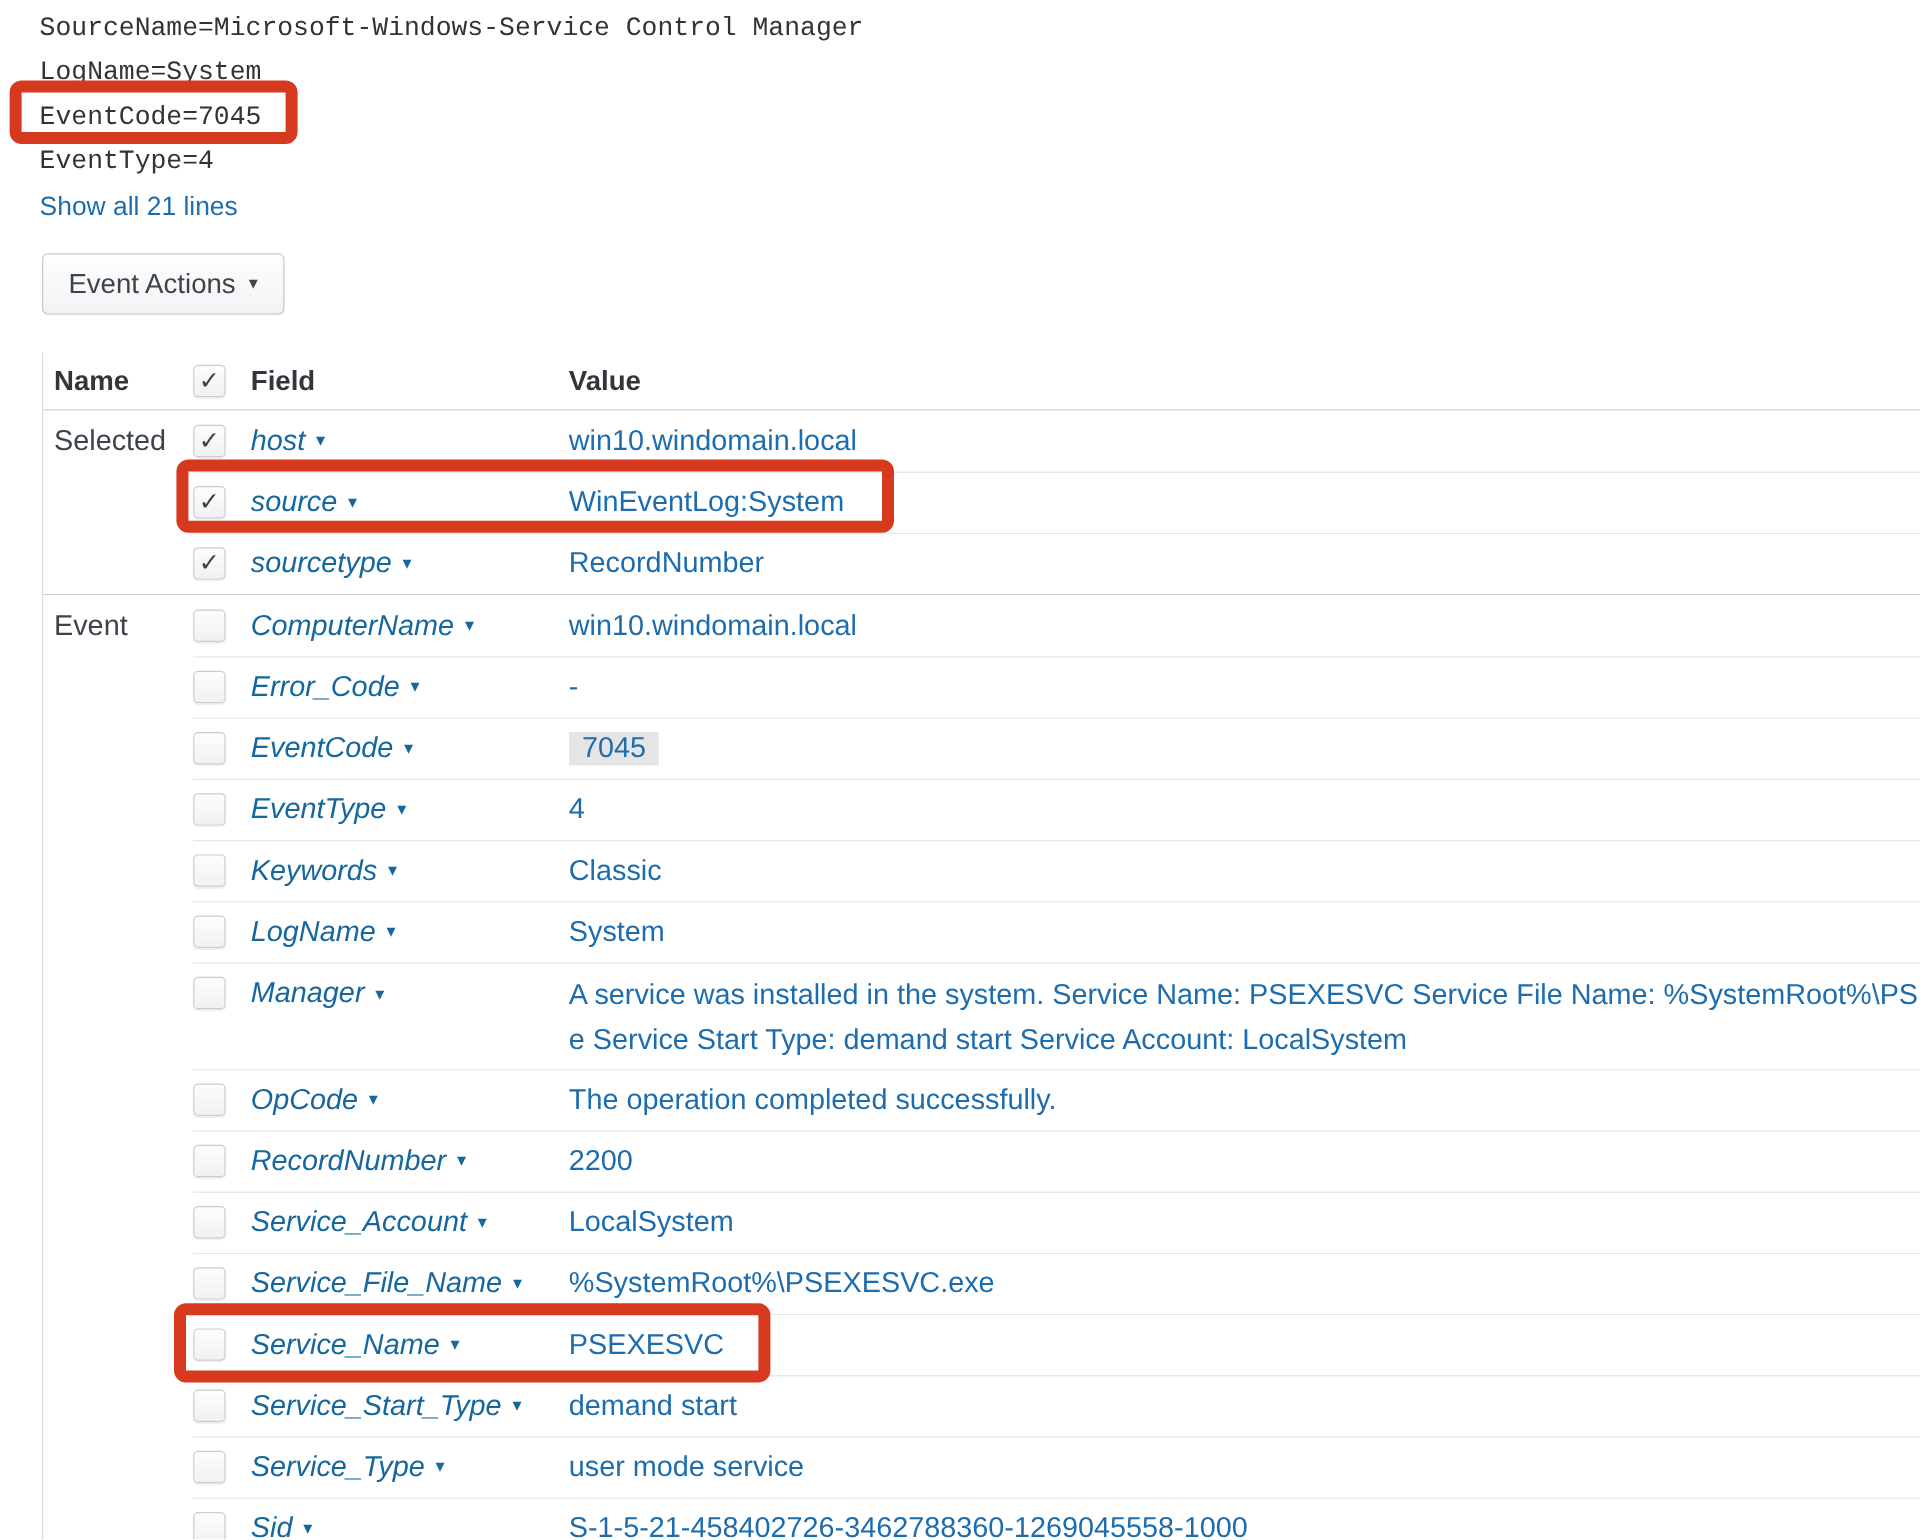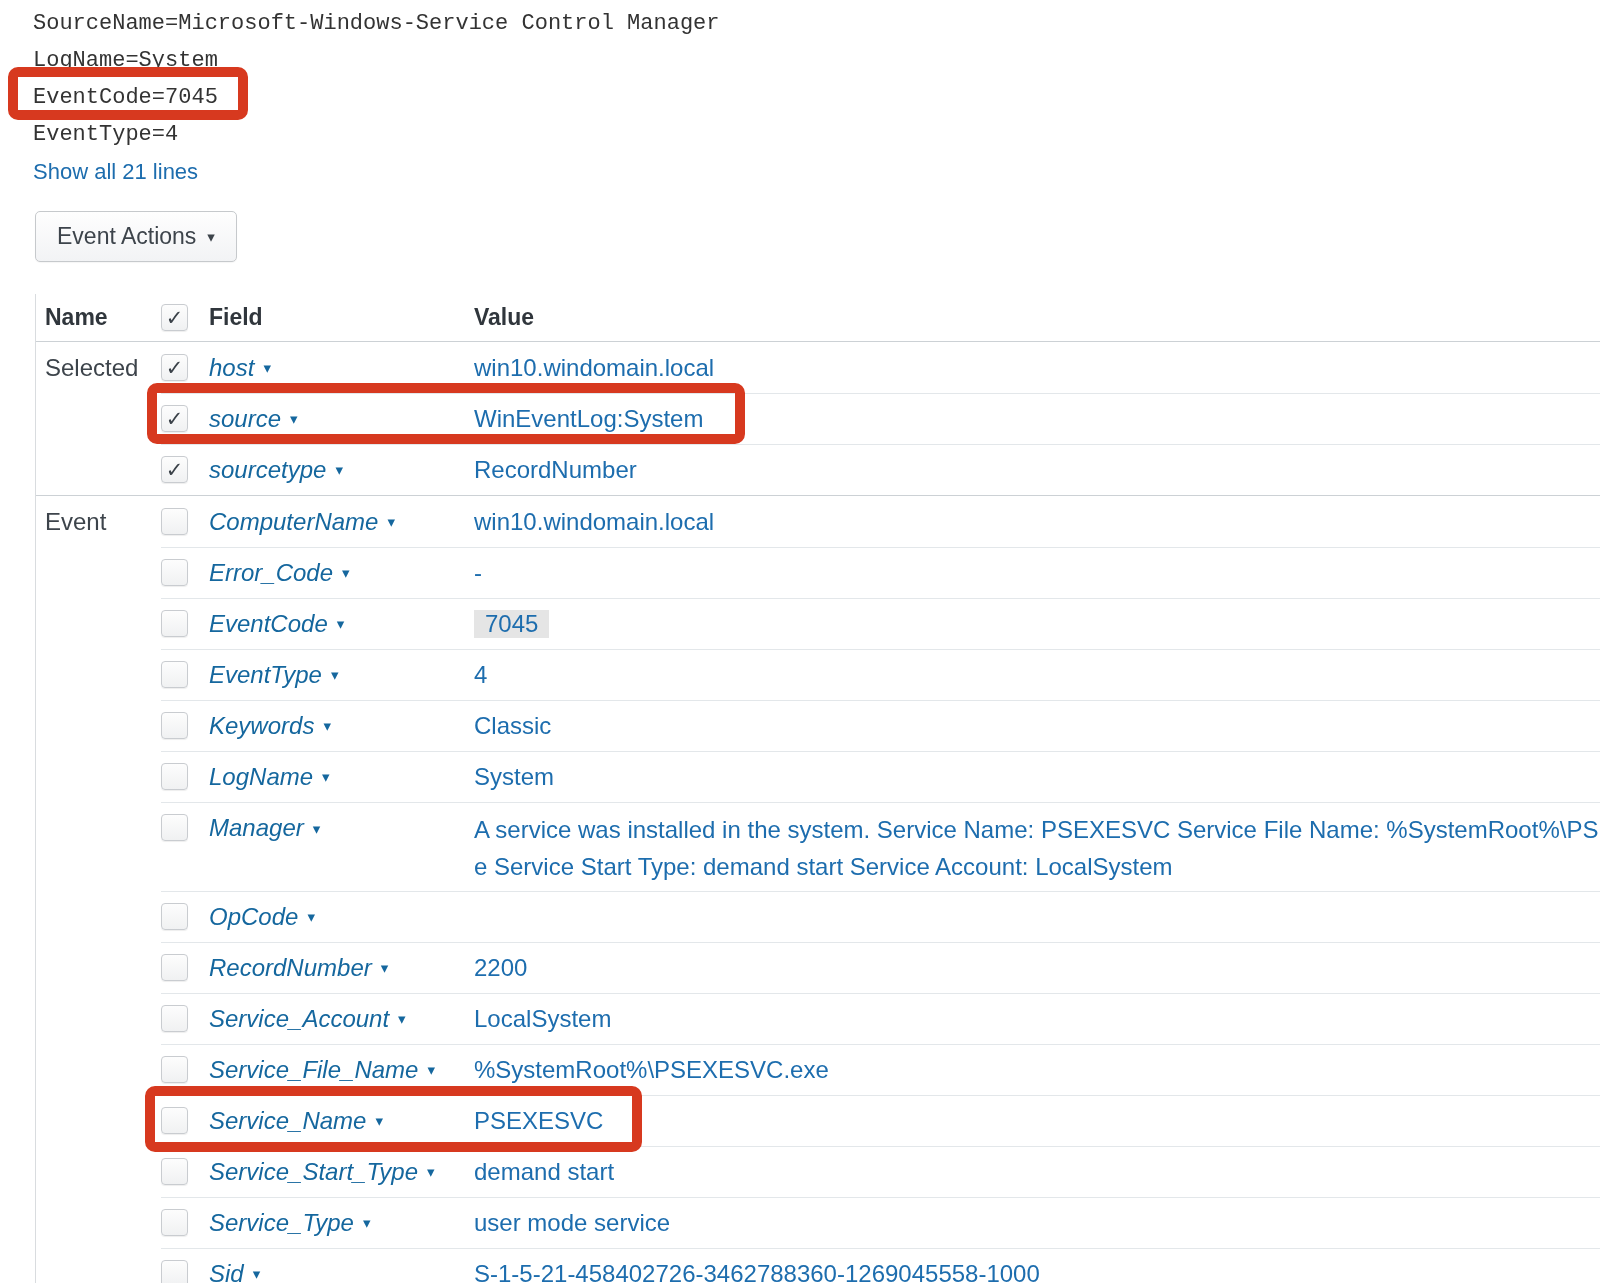--- a/index.html
+++ b/index.html
@@ -236,20 +236,21 @@
           </div>
           <div class="row">
             <div class="cell-type"></div>
             <div class="cell-check">
               <div class="checkbox"></div>
             </div>
             <div class="cell-field"><a class="field-link">
                 <span>OpCode</span>
                 <span class="caret">▾</span>
               </a></div>
+            <div class="cell-value"><a class="value-link">The operation completed successfully.</a></div>
           </div>
           <div class="row">
             <div class="cell-type"></div>
             <div class="cell-check">
               <div class="checkbox"></div>
             </div>
             <div class="cell-field"><a class="field-link">
                 <span>RecordNumber</span>
                 <span class="caret">▾</span>
               </a></div>

